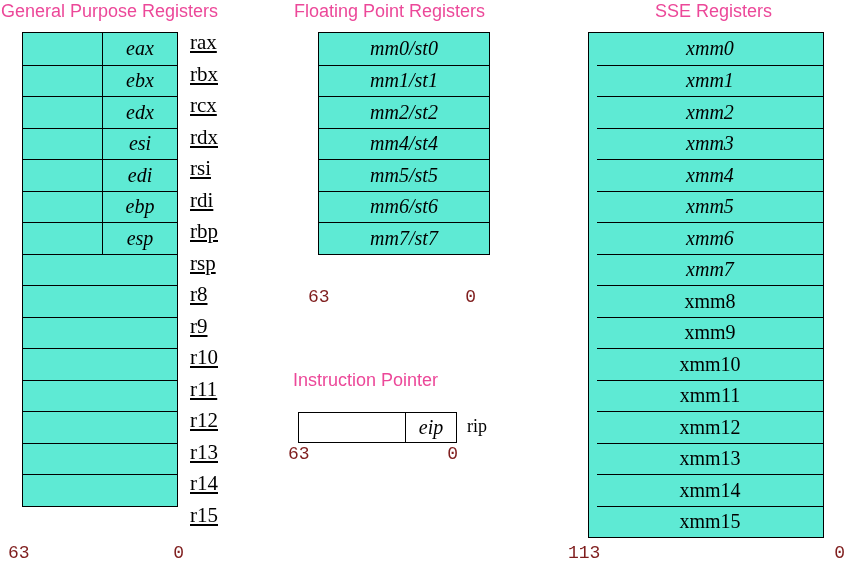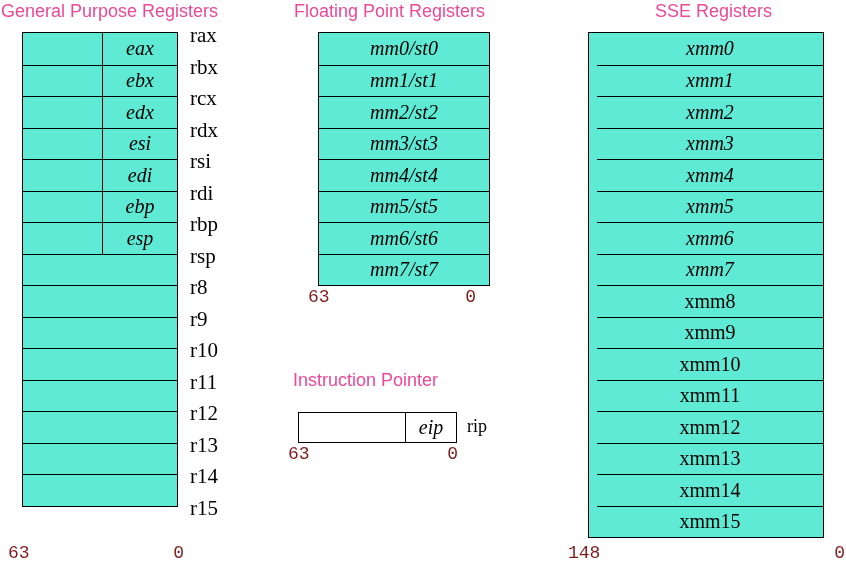--- a/index.html
+++ b/index.html
@@ -140,21 +140,21 @@
     <div class="row"></div>
     <div class="row"></div>
     <div class="row"></div>
     <div class="row"></div>
     <div class="row"></div>
     <div class="row"></div>
     <div class="row"></div>
     <div class="row"></div>
   </div>
 
-  <div class="label-col" style="left:190px; top:20px;">
+  <div class="label-col" style="left:190px; top:27px;text-decoration:underline;">
     <div class="reg-label">rax</div>
     <div class="reg-label">rbx</div>
     <div class="reg-label">rcx</div>
     <div class="reg-label">rdx</div>
     <div class="reg-label">rsi</div>
     <div class="reg-label">rdi</div>
     <div class="reg-label">rbp</div>
     <div class="reg-label">rsp</div>
     <div class="reg-label">r8</div>
     <div class="reg-label">r9</div>
@@ -170,21 +170,20 @@
     <span>63</span>
     <span>0</span>
   </div>
 
   <div class="title" style="left:294px; top:1px;">Floating Point Registers</div>
 
   <div class="regtable" style="left:318px; top:32px; width:172px;">
     <div class="row reg-italic">mm0/st0</div>
     <div class="row reg-italic">mm1/st1</div>
     <div class="row reg-italic">mm2/st2</div>
-    <div class="row reg-italic">mm3/st3</div>
     <div class="row reg-italic">mm4/st4</div>
     <div class="row reg-italic">mm5/st5</div>
     <div class="row reg-italic">mm6/st6</div>
     <div class="row reg-italic">mm7/st7</div>
   </div>
 
   <div class="bits" style="left:308px; top:289px; width:168px;">
     <span>63</span>
     <span>0</span>
   </div>
@@ -217,17 +216,17 @@
     <div class="row reg-roman">xmm9</div>
     <div class="row reg-roman">xmm10</div>
     <div class="row reg-roman">xmm11</div>
     <div class="row reg-roman">xmm12</div>
     <div class="row reg-roman">xmm13</div>
     <div class="row reg-roman">xmm14</div>
     <div class="row reg-roman">xmm15</div>
   </div>
 
   <div class="bits" style="left:568px; top:545px; width:277px;">
-    <span>148</span>
+    <span>113</span>
     <span>0</span>
   </div>
 
 </div>
 
 </body></html>

